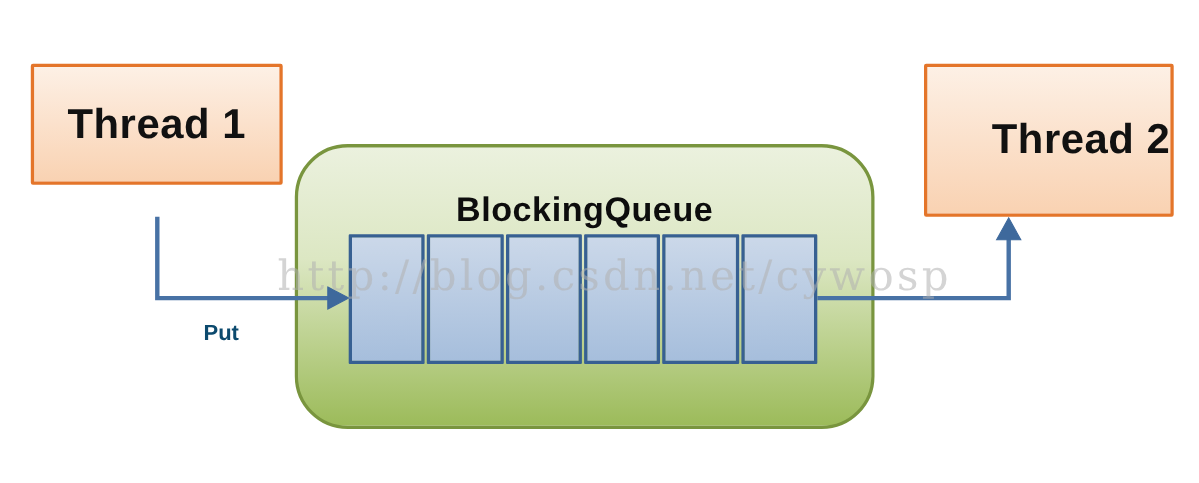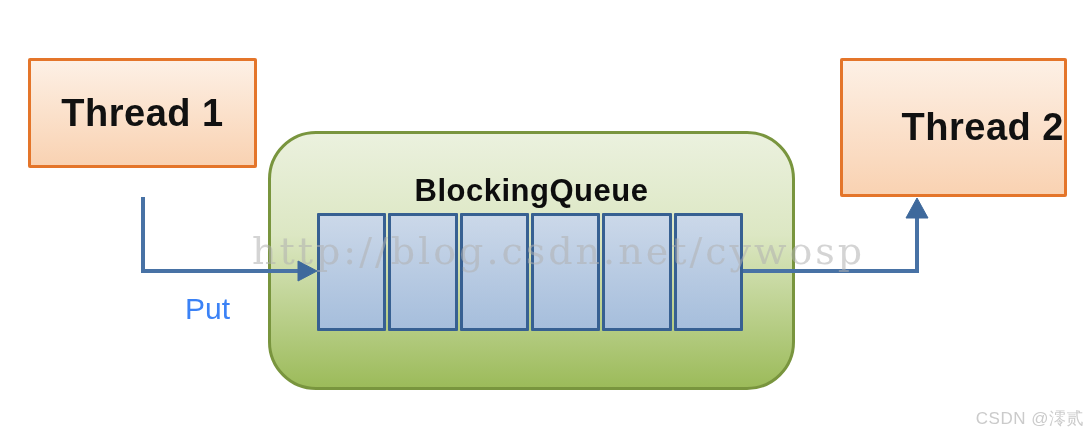--- a/index.html
+++ b/index.html
@@ -53,21 +53,21 @@
     background:linear-gradient(180deg, var(--cell-fill-top,#CBD8E9) 0%, var(--cell-fill-bottom,#A6BEDC) 100%);
   }
   
   svg.arrows{
     position:absolute;left:0;top:0;width:1090px;height:439px;
     z-index:3;pointer-events:none;
   }
   
   .flow-label{
     position:absolute;
-    font-weight:normal;font-size:30px;color:#3b82f6;
+    font-weight:bold;font-size:20px;color:#0c4a6e;
     z-index:3;
   }
   .flow-label.put{left:185px;top:292px;}
   .flow-label.take{left:822px;top:294px;}
   
   .watermark{
     position:absolute;left:252px;top:229px;
     font-family:"DejaVu Serif", serif;
     font-size:38px;letter-spacing:3px;
     color:rgba(176,176,176,0.55);
@@ -114,15 +114,14 @@
     </g>
     <g>
       <path d="M743,271 L917,271 L917,216" fill="none" stroke="#4872A5" stroke-width="4"></path>
       <polygon points="906,218 917,198 928,218" fill="#3E699C" stroke="#3E699C"></polygon>
     </g>
   </svg>
 
   <div class="flow-label put">Put</div>
 
   <div class="watermark">http://blog.csdn.net/cywosp</div>
-  <div class="credit">CSDN @澪贰</div>
 
 </div>
 
 </body></html>

